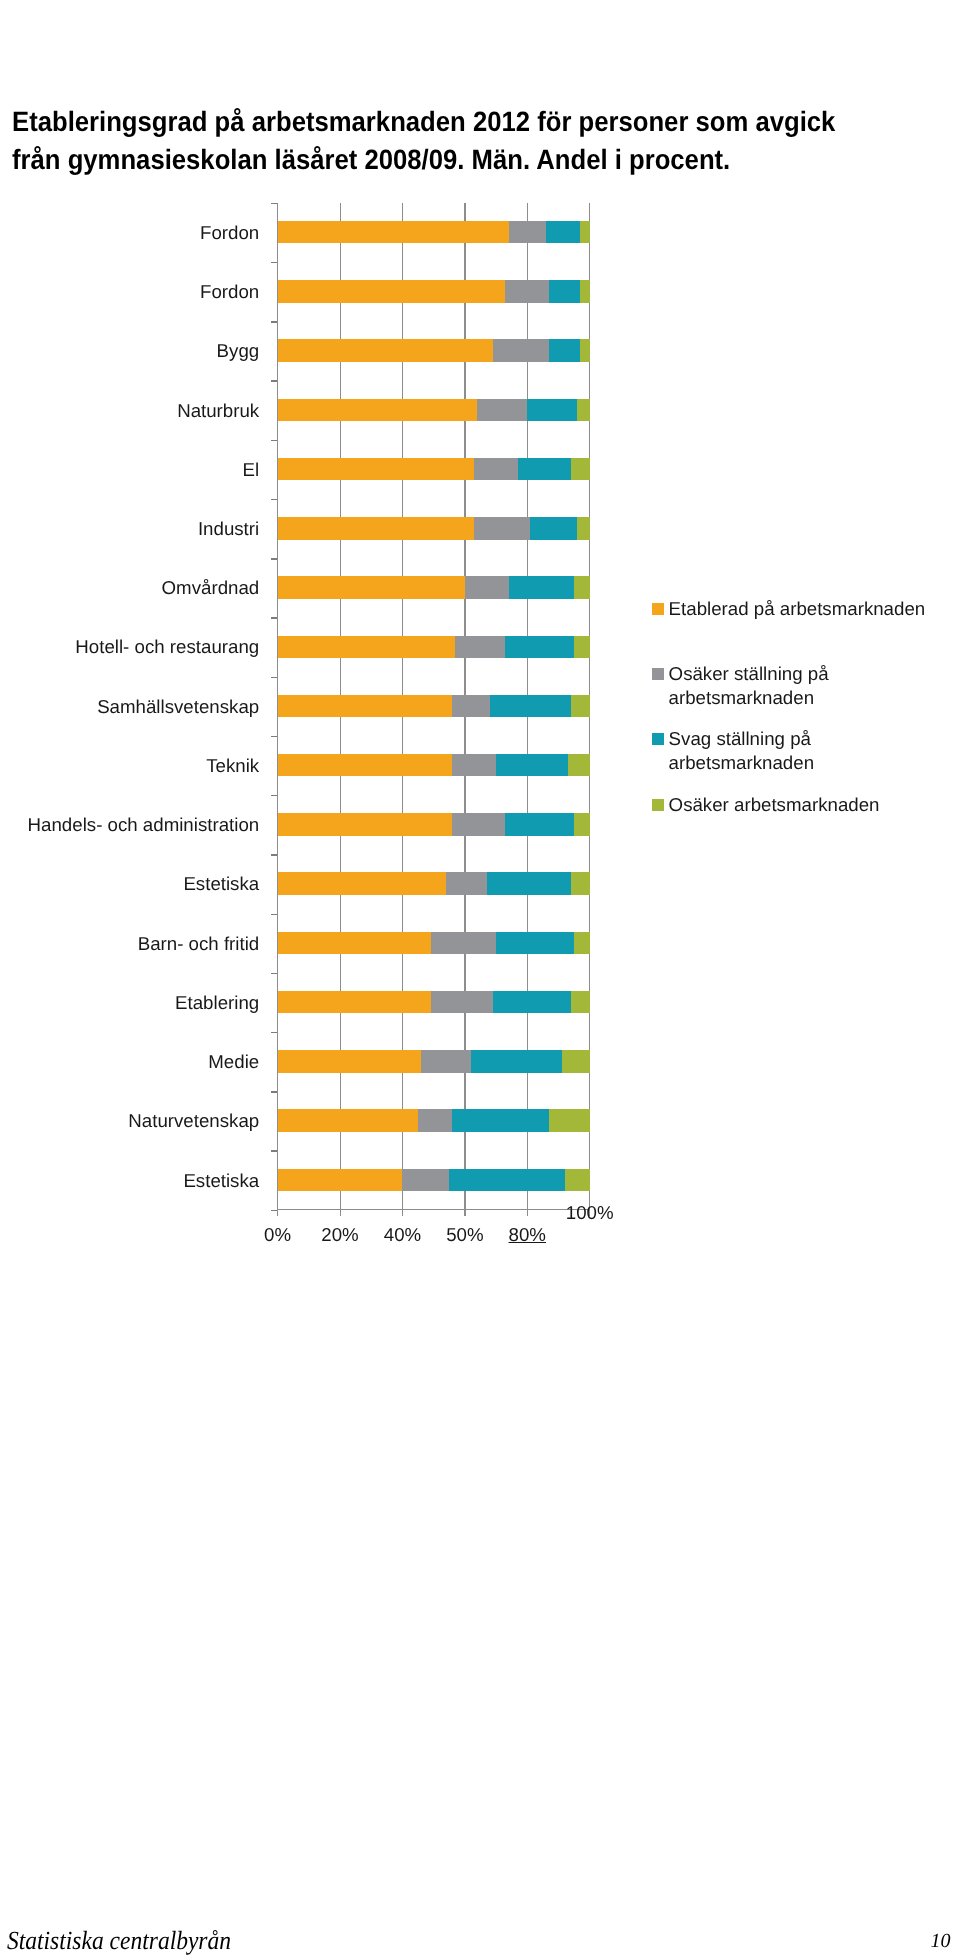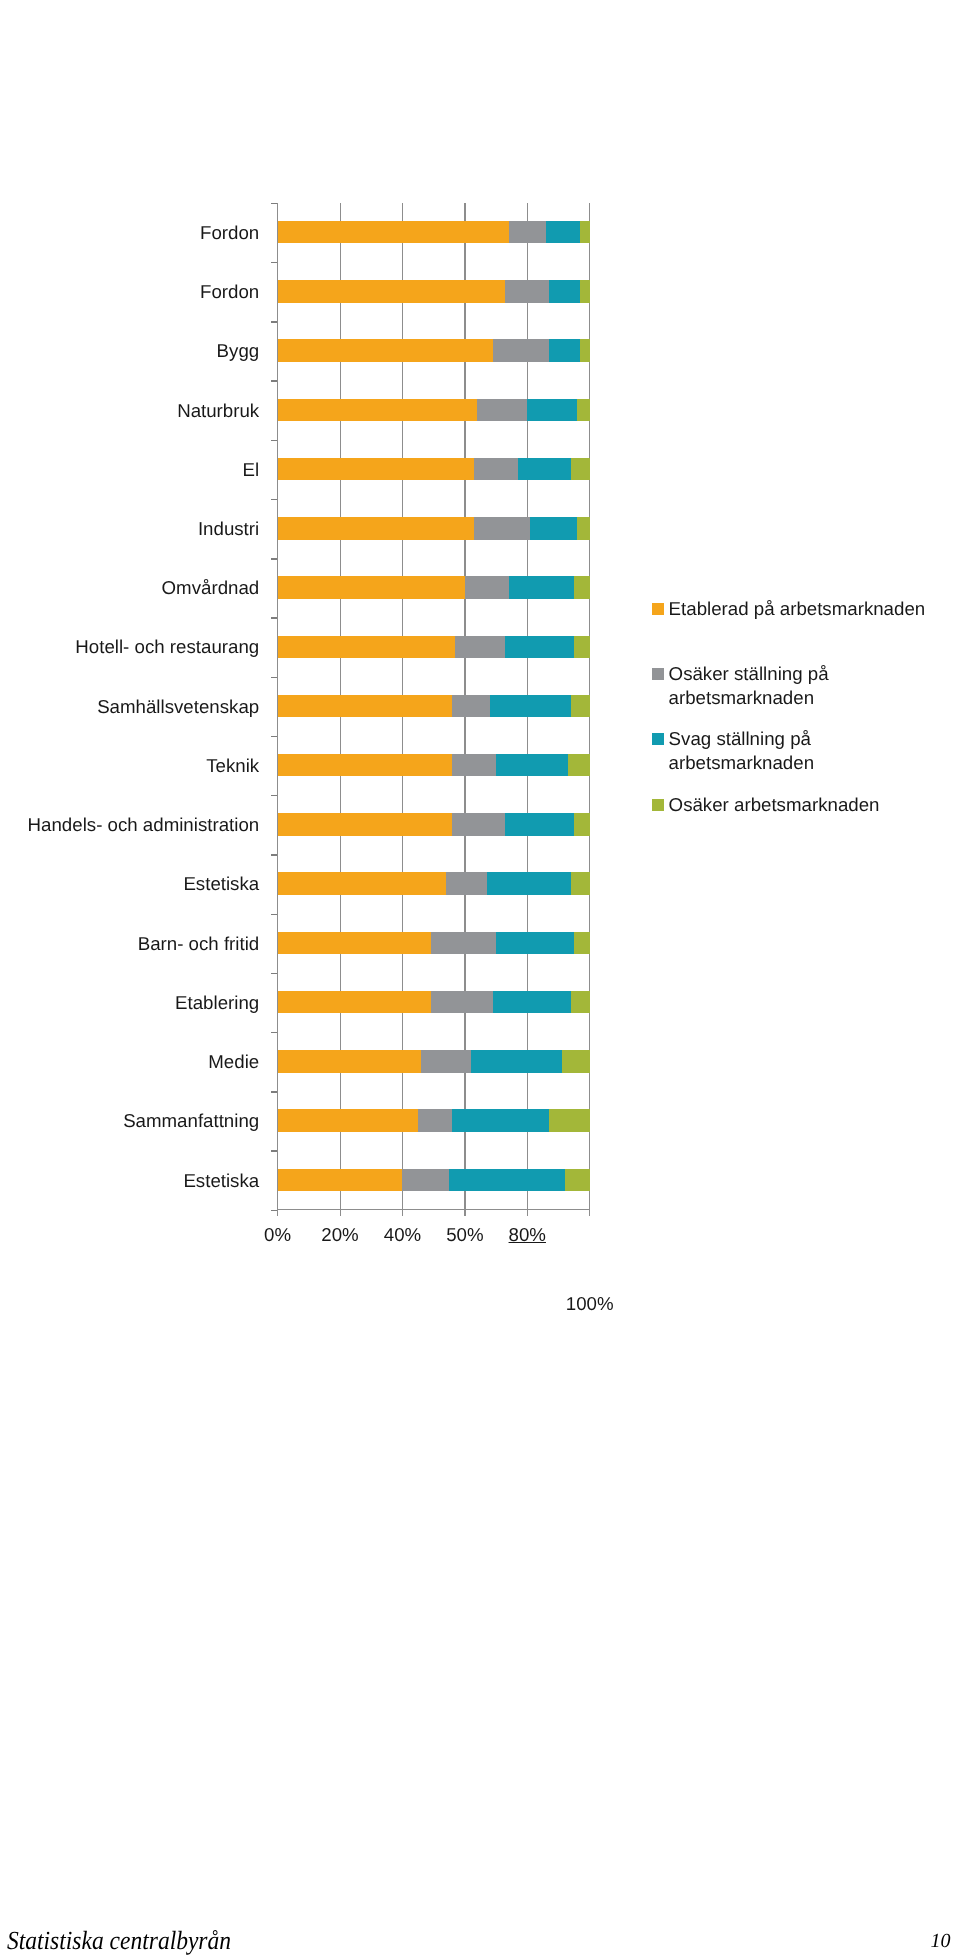--- a/index.html
+++ b/index.html
@@ -55,20 +55,24 @@
   #footer-right{position:absolute;left:930.4px;top:1929.9px;
       font-family:"Liberation Serif",serif;font-style:italic;font-size:20px;
       line-height:23px;white-space:nowrap;}
 </style>
 </head>
 <body>
 
 <div class="page">
 
 
+  <div id="title">
+    <span>Etableringsgrad på arbetsmarknaden 2012 för personer som avgick</span>
+    <span>från gymnasieskolan läsåret 2008/09. Män. Andel i procent.</span>
+  </div>
 
   <div id="chart">
       <div class="gridline" style="left: 277.1px; top: 202.5px; height: 1007px;"></div>
       <div class="gridline" style="left: 339.52px; top: 202.5px; height: 1007px;"></div>
       <div class="gridline" style="left: 401.94px; top: 202.5px; height: 1007px;"></div>
       <div class="gridline" style="left: 464.36px; top: 202.5px; height: 1007px;"></div>
       <div class="gridline" style="left: 526.78px; top: 202.5px; height: 1007px;"></div>
       <div class="gridline" style="left: 589.2px; top: 202.5px; height: 1007px;"></div>
       <div class="axis-h" style="left: 277.1px; top: 1209px; width: 313.1px;"></div>
       <div style="position: absolute; width: 1.2px; height: 6.3px; background: rgb(141, 141, 141); left: 277.1px; top: 1209.5px;"></div>
@@ -200,34 +204,34 @@
         <div class="seg" style="left: 193.502px; width: 90.509px; background: rgb(17, 155, 176);"></div>
         <div class="seg" style="left: 284.011px; width: 28.089px; background: rgb(163, 183, 57);"></div>
       </div>
       <div class="cat-label" style="right: 700.8px; top: 1052.11px;">Medie</div>
       <div class="bar" style="left: 277.6px; top: 1109.4px; width: 312.1px;">
         <div class="seg" style="left: 0px; width: 140.445px; background: rgb(245, 165, 27);"></div>
         <div class="seg" style="left: 140.445px; width: 34.331px; background: rgb(146, 148, 151);"></div>
         <div class="seg" style="left: 174.776px; width: 96.751px; background: rgb(17, 155, 176);"></div>
         <div class="seg" style="left: 271.527px; width: 40.573px; background: rgb(163, 183, 57);"></div>
       </div>
-      <div class="cat-label" style="right: 700.8px; top: 1111.35px;">Sammanfattning</div>
+      <div class="cat-label" style="right: 700.8px; top: 1111.35px;">Naturvetenskap</div>
       <div class="bar" style="left: 277.6px; top: 1168.63px; width: 312.1px;">
         <div class="seg" style="left: 0px; width: 124.84px; background: rgb(245, 165, 27);"></div>
         <div class="seg" style="left: 124.84px; width: 46.815px; background: rgb(146, 148, 151);"></div>
         <div class="seg" style="left: 171.655px; width: 115.477px; background: rgb(17, 155, 176);"></div>
         <div class="seg" style="left: 287.132px; width: 24.968px; background: rgb(163, 183, 57);"></div>
       </div>
       <div class="cat-label" style="right: 700.8px; top: 1170.58px;">Estetiska</div>
       <div class="xtick-label" style="left: 237.6px; width: 80px; top: 1225px;">0%</div>
       <div class="xtick-label" style="left: 300.02px; width: 80px; top: 1225px;">20%</div>
       <div class="xtick-label" style="left: 362.44px; width: 80px; top: 1225px;">40%</div>
       <div class="xtick-label" style="left: 424.86px; width: 80px; top: 1225px;">50%</div>
       <div class="xtick-label" style="left: 487.28px; width: 80px; top: 1225px; text-decoration: underline;">80%</div>
-      <div class="xtick-label" style="left: 549.7px; width: 80px; top: 1294px;">100%</div>
+      <div class="xtick-label" style="left: 549.7px; width: 80px; top: 1203px;">100%</div>
     </div>
 
   <div id="legend">
       <div class="leg-item" style="top: 0px; left: 0px;">
         <div class="leg-swatch" style="background: rgb(245, 165, 27); top: 0px;"></div>
         <div class="leg-text">
           <div>Etablerad på arbetsmarknaden</div>
         </div>
       </div>
       <div class="leg-item" style="top: 65.5px; left: 0px;">

